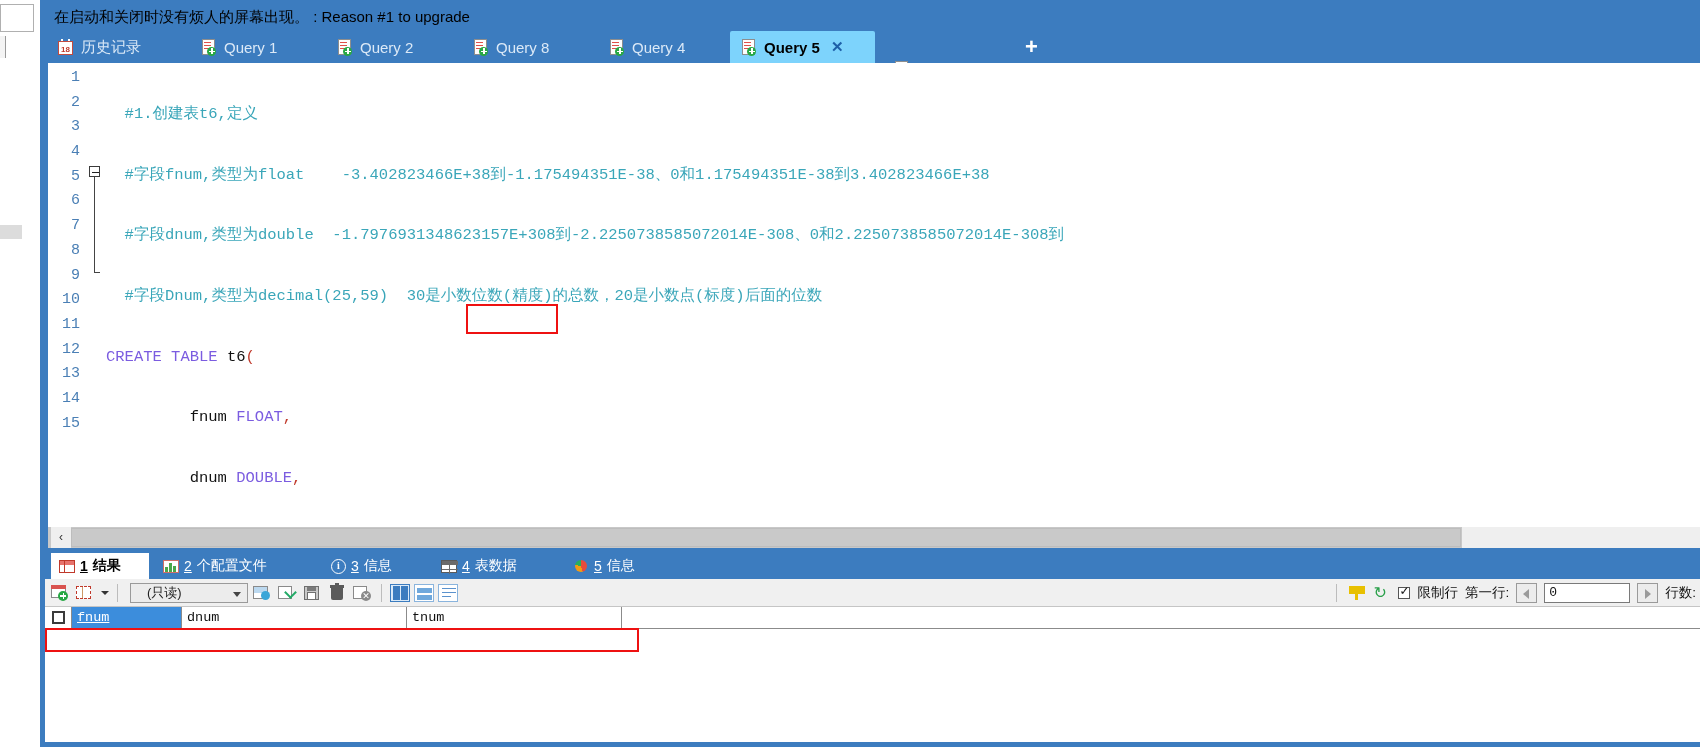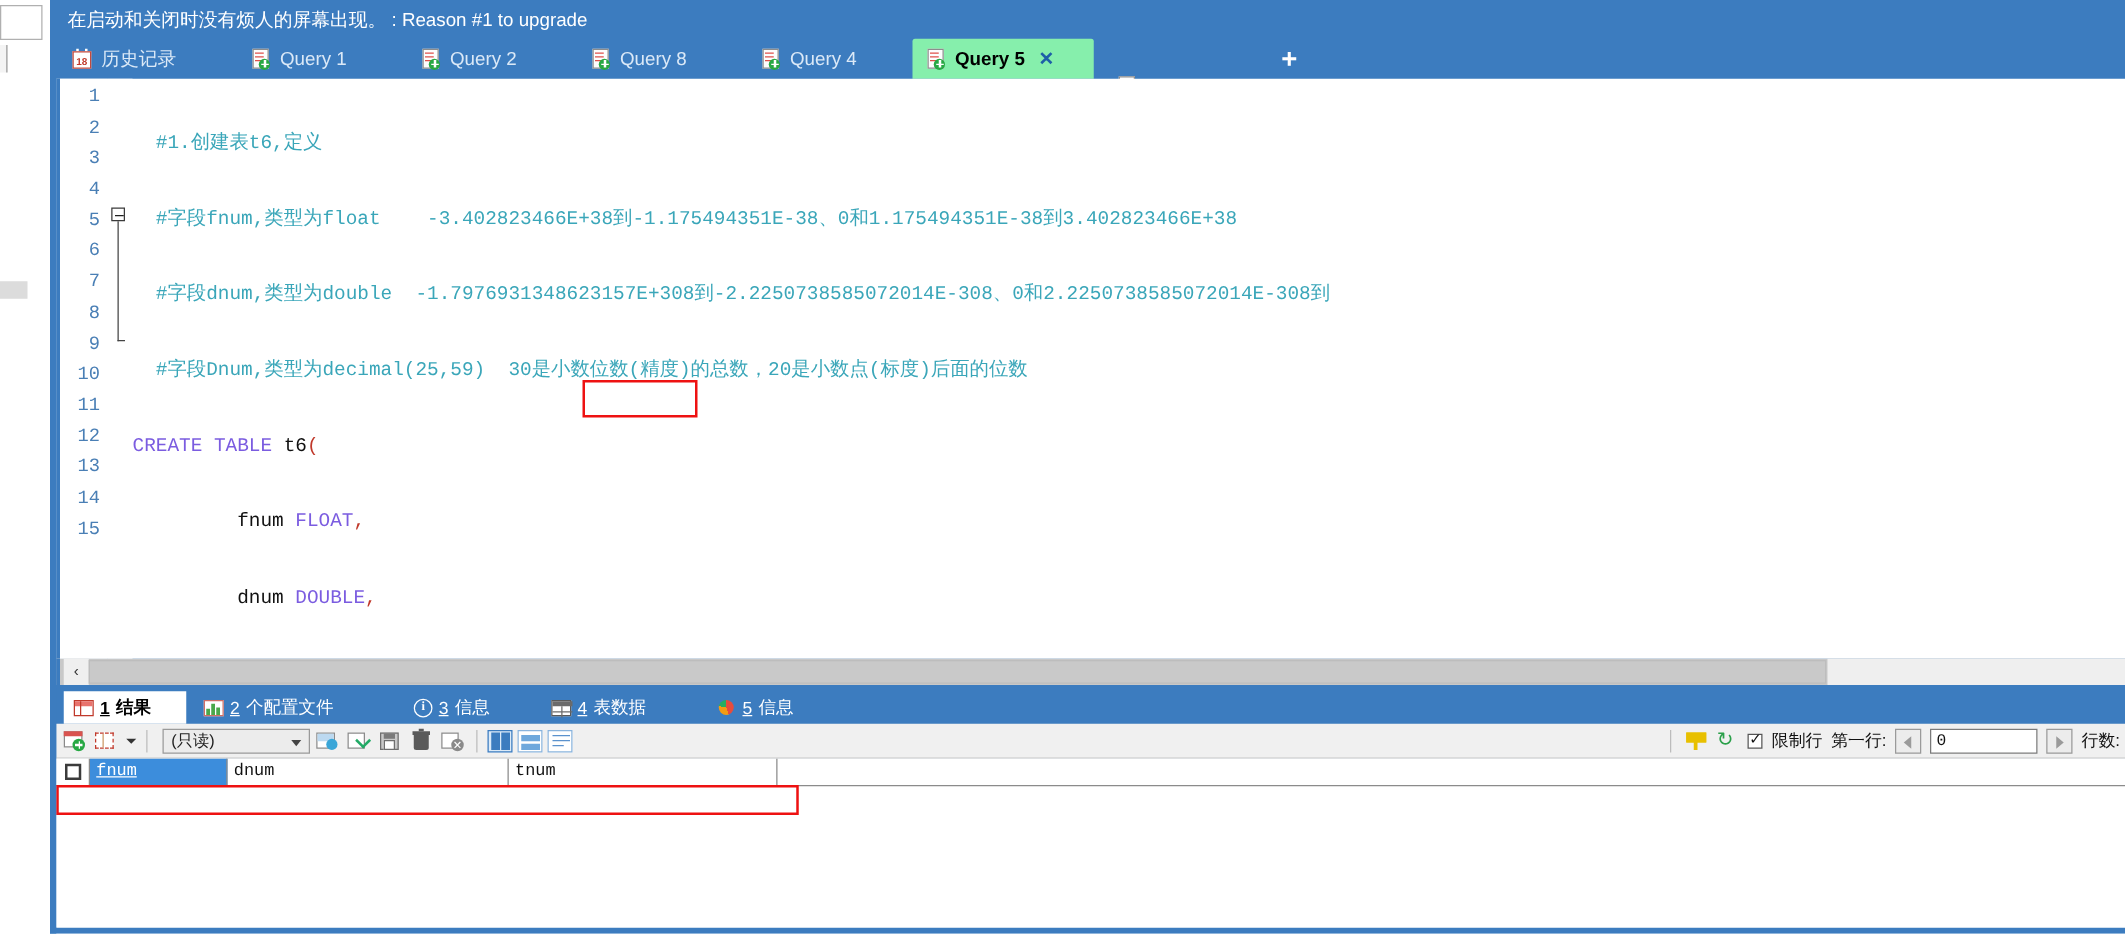--- a/index.html
+++ b/index.html
@@ -17,37 +17,37 @@
   #left-strip .box1 { position:absolute; left:0; top:4px; width:34px; height:28px; border:1px solid #b0b0b0; background:#fff; }
   #left-strip .box2 { position:absolute; left:0; top:36px; width:6px; height:22px; border-right:1px solid #9a9a9a; background:#f4f4f4;}
   #left-strip .box3 { position:absolute; left:0; top:225px; width:22px; height:14px; background:#dcdcdc; }
 
   
   #app { position:absolute; left:40px; top:0; width:1660px; height:747px; background:#3c7cbf; }
 
   
   #banner {
     position:absolute; left:0; top:3px; width:1660px; height:27px;
-    background:#3c7cbf; color:#ffffff;
+    background:#3c7cbf; color:#000000;
     font-size:15px; line-height:27px; padding-left:14px; white-space:nowrap;
   }
 
   
   #tabstrip {
     position:absolute; left:0; top:31px; width:1353px; height:32px;
     background:#3c7cbf;
   }
   .tab {
     position:absolute; top:0; height:32px;
     display:flex; align-items:center; gap:7px;
     padding:0 12px; white-space:nowrap;
     color:#dbe9f7; font-size:15px;
   }
   .tab.active {
-    background:#86efac; color:#000000; font-weight:bold;
+    background:#7dd3fc; color:#000000; font-weight:bold;
     border-top-left-radius:2px; border-top-right-radius:2px;
   }
   .tab .tabclose { color:#1d5fa8; font-weight:bold; font-size:15px; margin-left:4px; }
   .plusbtn {
     position:absolute; top:0; height:32px; display:flex; align-items:center;
     color:#ffffff; font-size:22px; font-weight:bold; padding:0 10px;
   }
 
   
   .ic-query { position:relative; width:15px; height:17px; flex:0 0 15px; }
@@ -177,21 +177,21 @@
   .tbi-gridsel .cv { position:absolute; left:7px; top:4px; width:1px; height:11px; background:#c96; }
   .tbi-caret { width:9px; height:20px; position:relative; flex:0 0 9px; }
   .tbi-caret:after {
     content:""; position:absolute; left:1px; top:8px;
     border-left:4px solid transparent; border-right:4px solid transparent; border-top:4px solid #333;
   }
 
   #readonly-select {
     width:118px; height:20px; background:#ececec; border:1px solid #9a9a9a;
     font-size:13px; color:#222; display:flex; align-items:center;
-    padding-left:6px; position:relative; flex:0 0 118px; margin-left:4px;
+    padding-left:16px; position:relative; flex:0 0 118px; margin-left:4px;
   }
   #readonly-select .chev { position:absolute; right:6px; top:8px;
     border-left:4px solid transparent; border-right:4px solid transparent; border-top:5px solid #444; }
 
   .tbi-imgnew .pg { position:absolute; left:1px; top:3px; width:15px; height:13px; background:#fff; border:1px solid #8a8a8a; }
   .tbi-imgnew .sky{ position:absolute; left:2px; top:4px; width:13px; height:6px; background:#bcd9f0; }
   .tbi-imgnew .dot{ position:absolute; left:9px; top:8px; width:9px; height:9px; border-radius:50%; background:#3aa6d8; }
 
   .tbi-export .pg { position:absolute; left:1px; top:3px; width:14px; height:13px; background:#fff; border:1px solid #8a8a8a; }
   .tbi-export .ar { position:absolute; left:9px; top:5px; width:9px; height:9px; border-bottom:2px solid #2a6; border-left:2px solid #2a6; transform:rotate(-45deg); }

